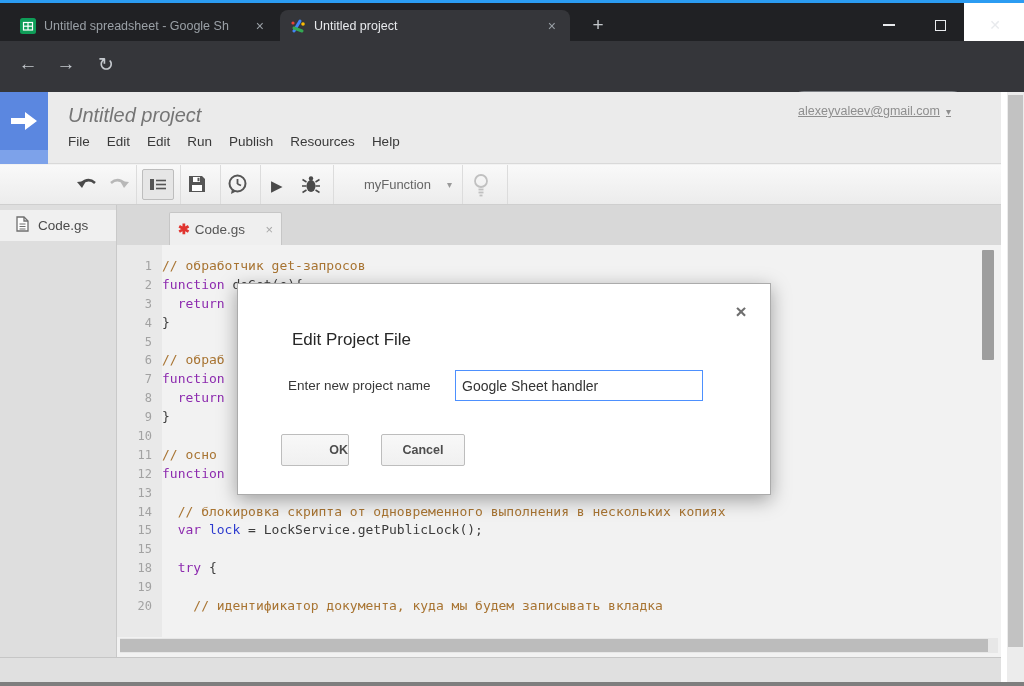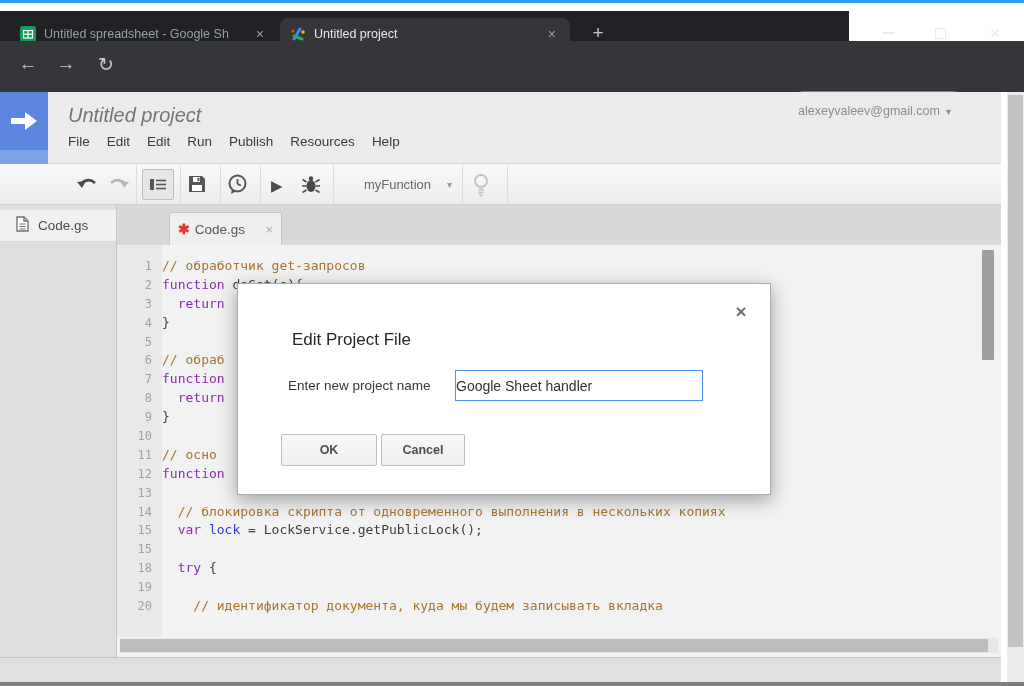--- a/index.html
+++ b/index.html
@@ -1,21 +1,21 @@
 <!DOCTYPE html>
 <html><head>
 <meta charset="utf-8">
 <style>
   * { margin:0; padding:0; box-sizing:border-box; }
   html,body { width:1024px; height:686px; overflow:hidden; background:#fff;
     font-family:"Liberation Sans", sans-serif; }
 
   
   .win-top { position:absolute; left:0; top:0; width:1024px; height:3px; background:#2b9cf2; }
-  .tabbar  { position:absolute; left:0; top:3px; width:849px; height:38px; background:#202124;margin-top:8px; }
+  .tabbar  { position:absolute; left:0; top:3px; width:964px; height:38px; background:#202124; }
   .tab { position:absolute; top:7px; height:31px; display:flex; align-items:center; padding:0 10px; font-size:12.5px; }
   .tab-inactive { left:10px; width:268px; color:#9aa0a6; }
   .tab-active { left:280px; width:290px; color:#e8eaed; background:#35363a; border-radius:8px 8px 0 0; }
   .tab .favicon { width:16px; height:16px; flex:none; margin-right:8px; }
   .tab .tab-title { flex:1; white-space:nowrap; overflow:hidden; }
   .tab .tab-close { flex:none; color:#9aa0a6; font-size:14px; padding:0 4px; cursor:default; }
   .newtab { position:absolute; left:586px; top:10px; width:24px; height:24px; color:#c3c7cb;
     font-size:19px; text-align:center; line-height:23px; }
   .winbtn { position:absolute; top:3px; width:42px; height:38px; display:flex; align-items:center; justify-content:center; color:#e8eaed; }
   .winbtn-min span { display:block; width:12px; height:2px; background:#e8eaed; }
@@ -44,21 +44,21 @@
   .bottom-dark { position:absolute; left:0; top:682px; width:1024px; height:4px; background:#7e7e7e; }
 
   
   .appheader { position:absolute; left:0; top:0; width:1001px; height:72px; background:#ebebeb; border-bottom:1px solid #d9d9d9; }
   .gaslogo { position:absolute; left:0; top:0; width:48px; height:58px; background:#5b87e0; display:flex; align-items:center; justify-content:center; }
   .gaslogo-base { position:absolute; left:0; top:58px; width:48px; height:14px; background:#7da2ea; }
   .gaslogo svg { display:block; }
   .proj-title { position:absolute; left:68px; top:12px; font-size:20px; font-style:italic; color:#757575; }
   .menubar { position:absolute; left:68px; top:42px; display:flex; gap:17px; font-size:13.5px; color:#3a3a3a; }
   .menubar span { cursor:default; }
-  .account { position:absolute; right:50px; top:12px; font-size:12.5px; color:#8e8e8e; display:flex; align-items:center; gap:6px; }
+  .account { position:absolute; right:50px; top:12px; font-size:12.5px; color:#8e8e8e; display:flex; align-items:center; gap:6px;text-decoration:underline; }
   .account .caret { font-size:10px; color:#8e8e8e; }
 
   
   .stoolbar { position:absolute; left:0; top:73px; width:1001px; height:40px;
     background:linear-gradient(#f9f9f9,#ececec); border-bottom:1px solid #cfcfcf; }
   .stoolbar .sep { position:absolute; top:0; width:1px; height:100%; background:#dcdcdc; }
   .tbico { position:absolute; top:8px; display:flex; align-items:center; justify-content:center; }
   .indent-btn { position:absolute; left:142px; top:4px; width:32px; height:31px; background:#e6e6e6;
     border:1px solid #bdbdbd; border-radius:2px; display:flex; align-items:center; justify-content:center; }
   .fn-dd { position:absolute; left:340px; top:4px; width:118px; height:31px; display:flex; align-items:center;text-align:center; }
@@ -99,25 +99,25 @@
   .statusbar { position:absolute; left:0; top:565px; width:1001px; height:25px; background:#e0e0e0; border-top:1px solid #c6c6c6; }
 
   
   .dialog { position:absolute; left:237px; top:283px; width:534px; height:212px; background:#fff;
     border:1px solid #ababab; box-shadow:0 5px 18px rgba(0,0,0,0.35); z-index:50; }
   .dlg-close { position:absolute; left:492px; top:17px; width:22px; height:22px; color:#6f6f6f;
     font-size:19px; font-weight:bold; text-align:center; line-height:21px; }
   .dlg-title { position:absolute; left:54px; top:46px; font-size:17px; color:#272727; }
   .dlg-label { position:absolute; left:50px; top:94px; font-size:13.5px; color:#383838; }
   .dlg-input { position:absolute; left:217px; top:86px; width:248px; height:31px; border:1px solid #4d90fe;
-    font-family:"Liberation Sans", sans-serif; font-size:14px; color:#333; padding:0 0; outline:none; background:#fff; }
+    font-family:"Liberation Sans", sans-serif; font-size:14px; color:#333; padding:0 6px; outline:none; background:#fff; }
   .dlg-btn { position:absolute; top:150px; height:32px; background:linear-gradient(#f8f8f8,#f0f0f0);
     border:1px solid #bdbdbd; border-radius:2px; font-family:"Liberation Sans", sans-serif;
     font-size:12.5px; font-weight:bold; color:#4d4d4d; }
-  .dlg-ok { left:43px; width:96px; }
+  .dlg-ok { left:43px; width:68px;text-align:right; }
   .dlg-cancel { left:143px; width:84px; }
 </style>
 </head>
 <body>
 
 <div class="win-top"></div>
 
 <div class="tabbar">
   <div class="tab tab-inactive">
     <span class="favicon">

